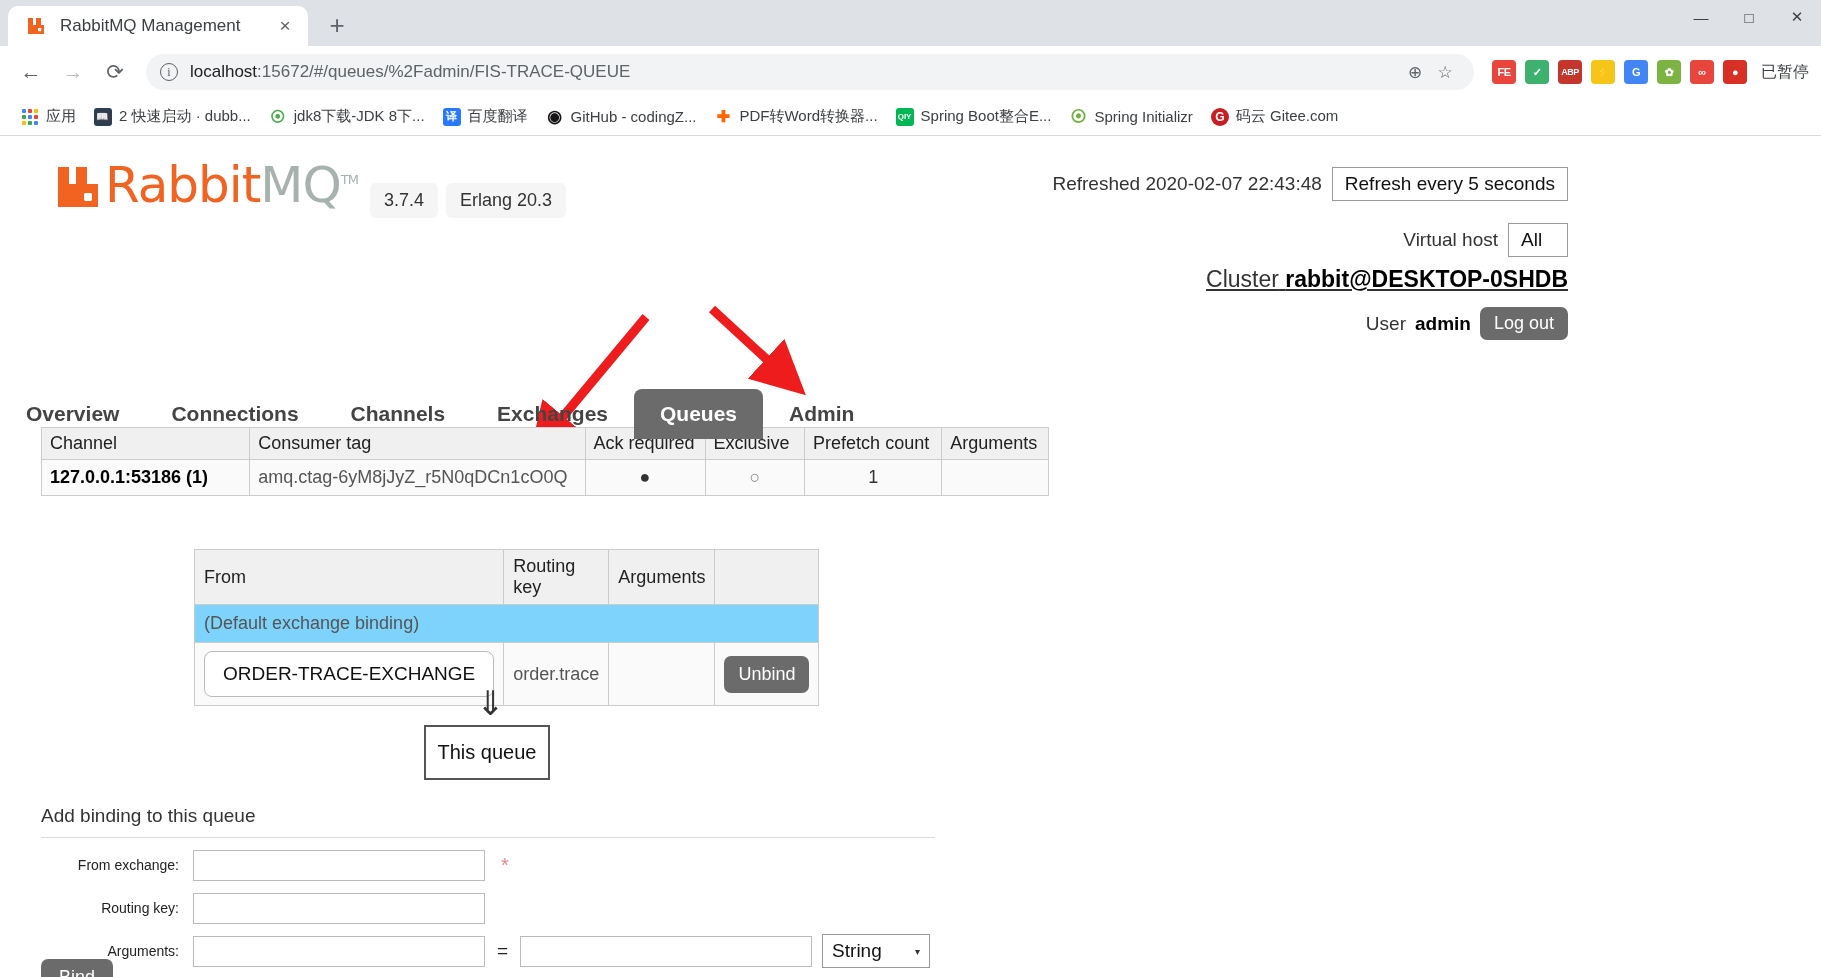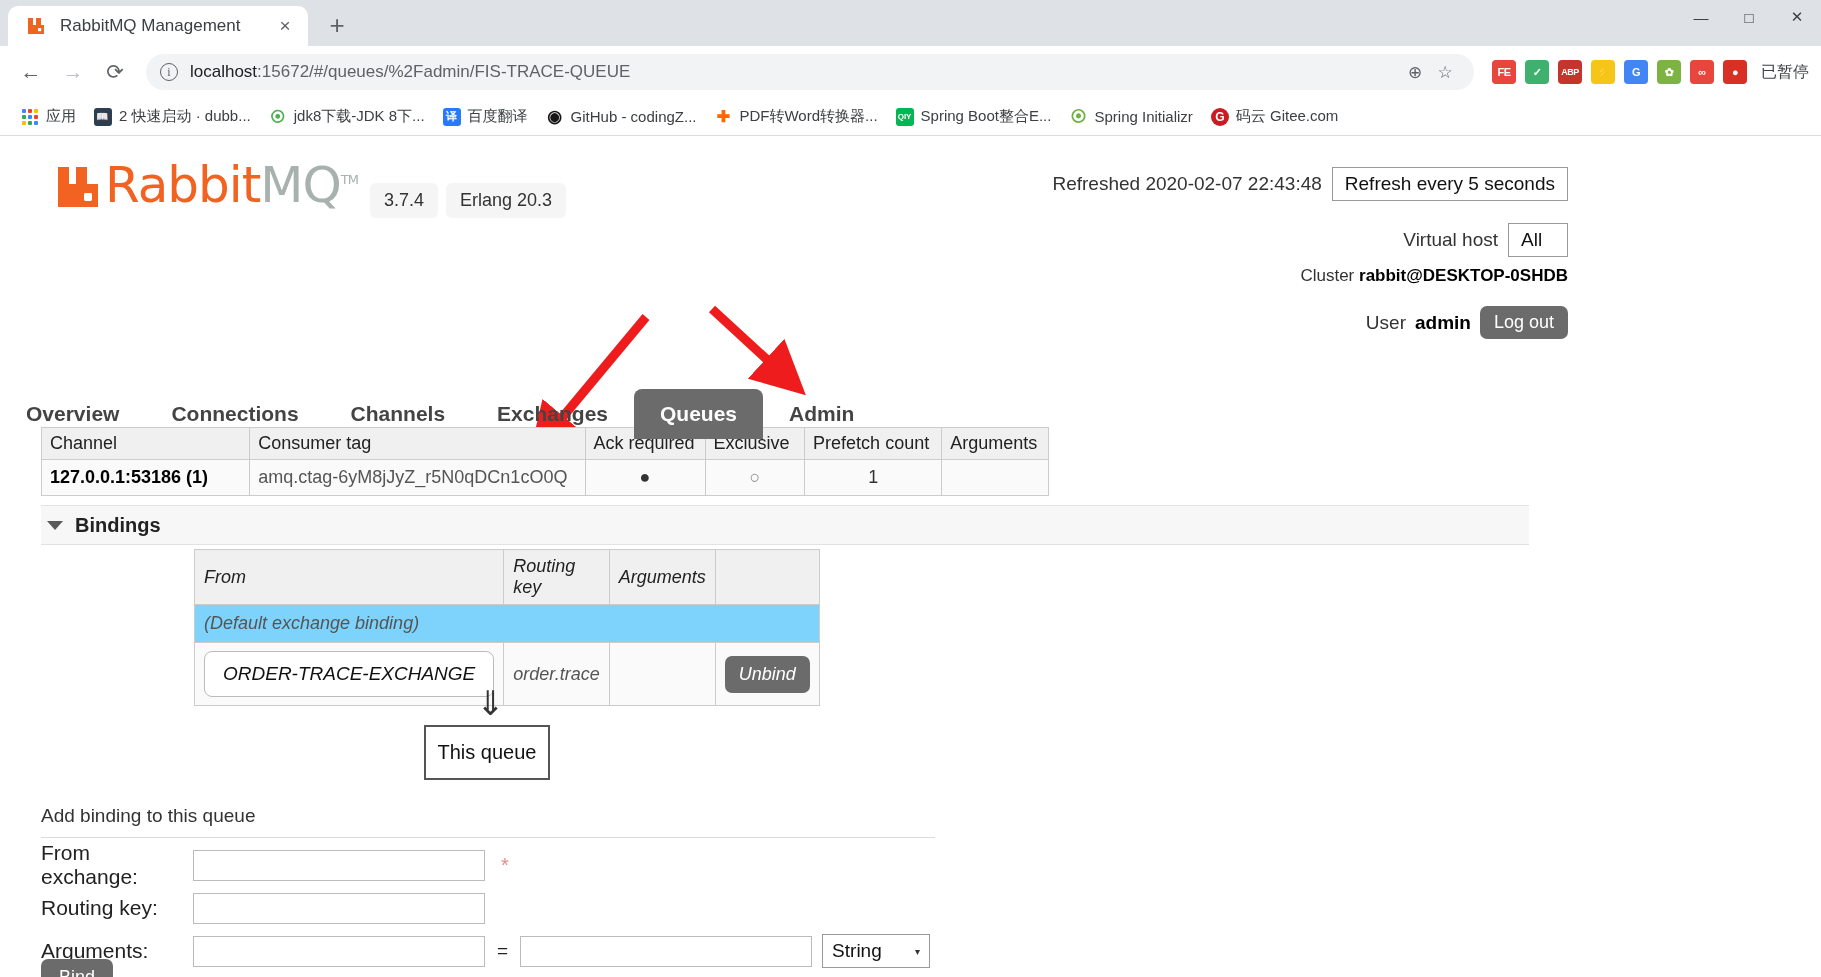--- a/index.html
+++ b/index.html
@@ -244,21 +244,21 @@
   .select-box {
     border: 1px solid #999;
     background: #fff;
     padding: 5px 12px;
     font-size: 19px;
     color: #111;
     border-radius: 0;
     min-width: 60px;
     text-align: left;
   }
-  .cluster-line { font-size: 17px; color: #333; margin-bottom: 20px; }
+  .cluster-line { font-size: 23px; color: #333; margin-bottom: 14px; text-decoration: underline; }
   .cluster-line b { font-weight: bold; color: #000; }
   .user-line {
     display: flex; align-items: center; justify-content: flex-end;
     font-size: 19px; color: #333; gap: 9px;
   }
   .user-line b { color: #000; }
   .logout-btn {
     background: #6b6b6b;
     color: #fff;
     border-radius: 7px;
@@ -336,21 +336,20 @@
     margin-right: 12px;
   }
   .section-title { font-size: 20px; font-weight: bold; color: #222; }
 
   .bindings-tbl {
     position: absolute;
     left: 194px; top: 412px;
     width: 588px;
     border-collapse: collapse;
     font-size: 18px;
-    font-style: italic;
   }
   .bindings-tbl th {
     background: #f0f0f0;
     border: 1px solid #ccc;
     padding: 6px 9px;
     text-align: left;
     font-weight: normal;
     color: #222;
   }
   .bindings-tbl td {
@@ -416,23 +415,23 @@
   }
   .form-rows { position: absolute; left: 41px; top: 712px; }
   .frow {
     display: flex;
     align-items: center;
     margin-bottom: 11px;
     height: 32px;
   }
   .flabel {
     width: 152px;
-    text-align: left;
+    text-align: right;
     padding-right: 14px;
-    font-size: 21px;
+    font-size: 14px;
     color: #222;
   }
   .finput {
     width: 292px;
     height: 31px;
     border: 1px solid #bbb;
     background: #fff;
   }
   .req-star { color: #e08c8c; font-size: 20px; margin-left: 16px; }
   .eq { margin: 0 12px; font-size: 19px; color: #222; }
@@ -621,24 +620,20 @@
           <td class="chan">127.0.0.1:53186 (1)</td>
           <td>amq.ctag-6yM8jJyZ_r5N0qDCn1cO0Q</td>
           <td class="ctr">●</td>
           <td class="ctr" style="color:#888">○</td>
           <td class="ctr">1</td>
           <td></td>
         </tr>
       </tbody>
     </table>
 
-    <div class="section-bar">
-      <span class="caret"></span>
-      <span class="section-title">Bindings</span>
-    </div>
 
     <table class="bindings-tbl">
       <thead>
         <tr>
           <th style="width:272px">From</th>
           <th style="width:107px">Routing key</th>
           <th style="width:110px">Arguments</th>
           <th style="width:99px"></th>
         </tr>
       </thead>

